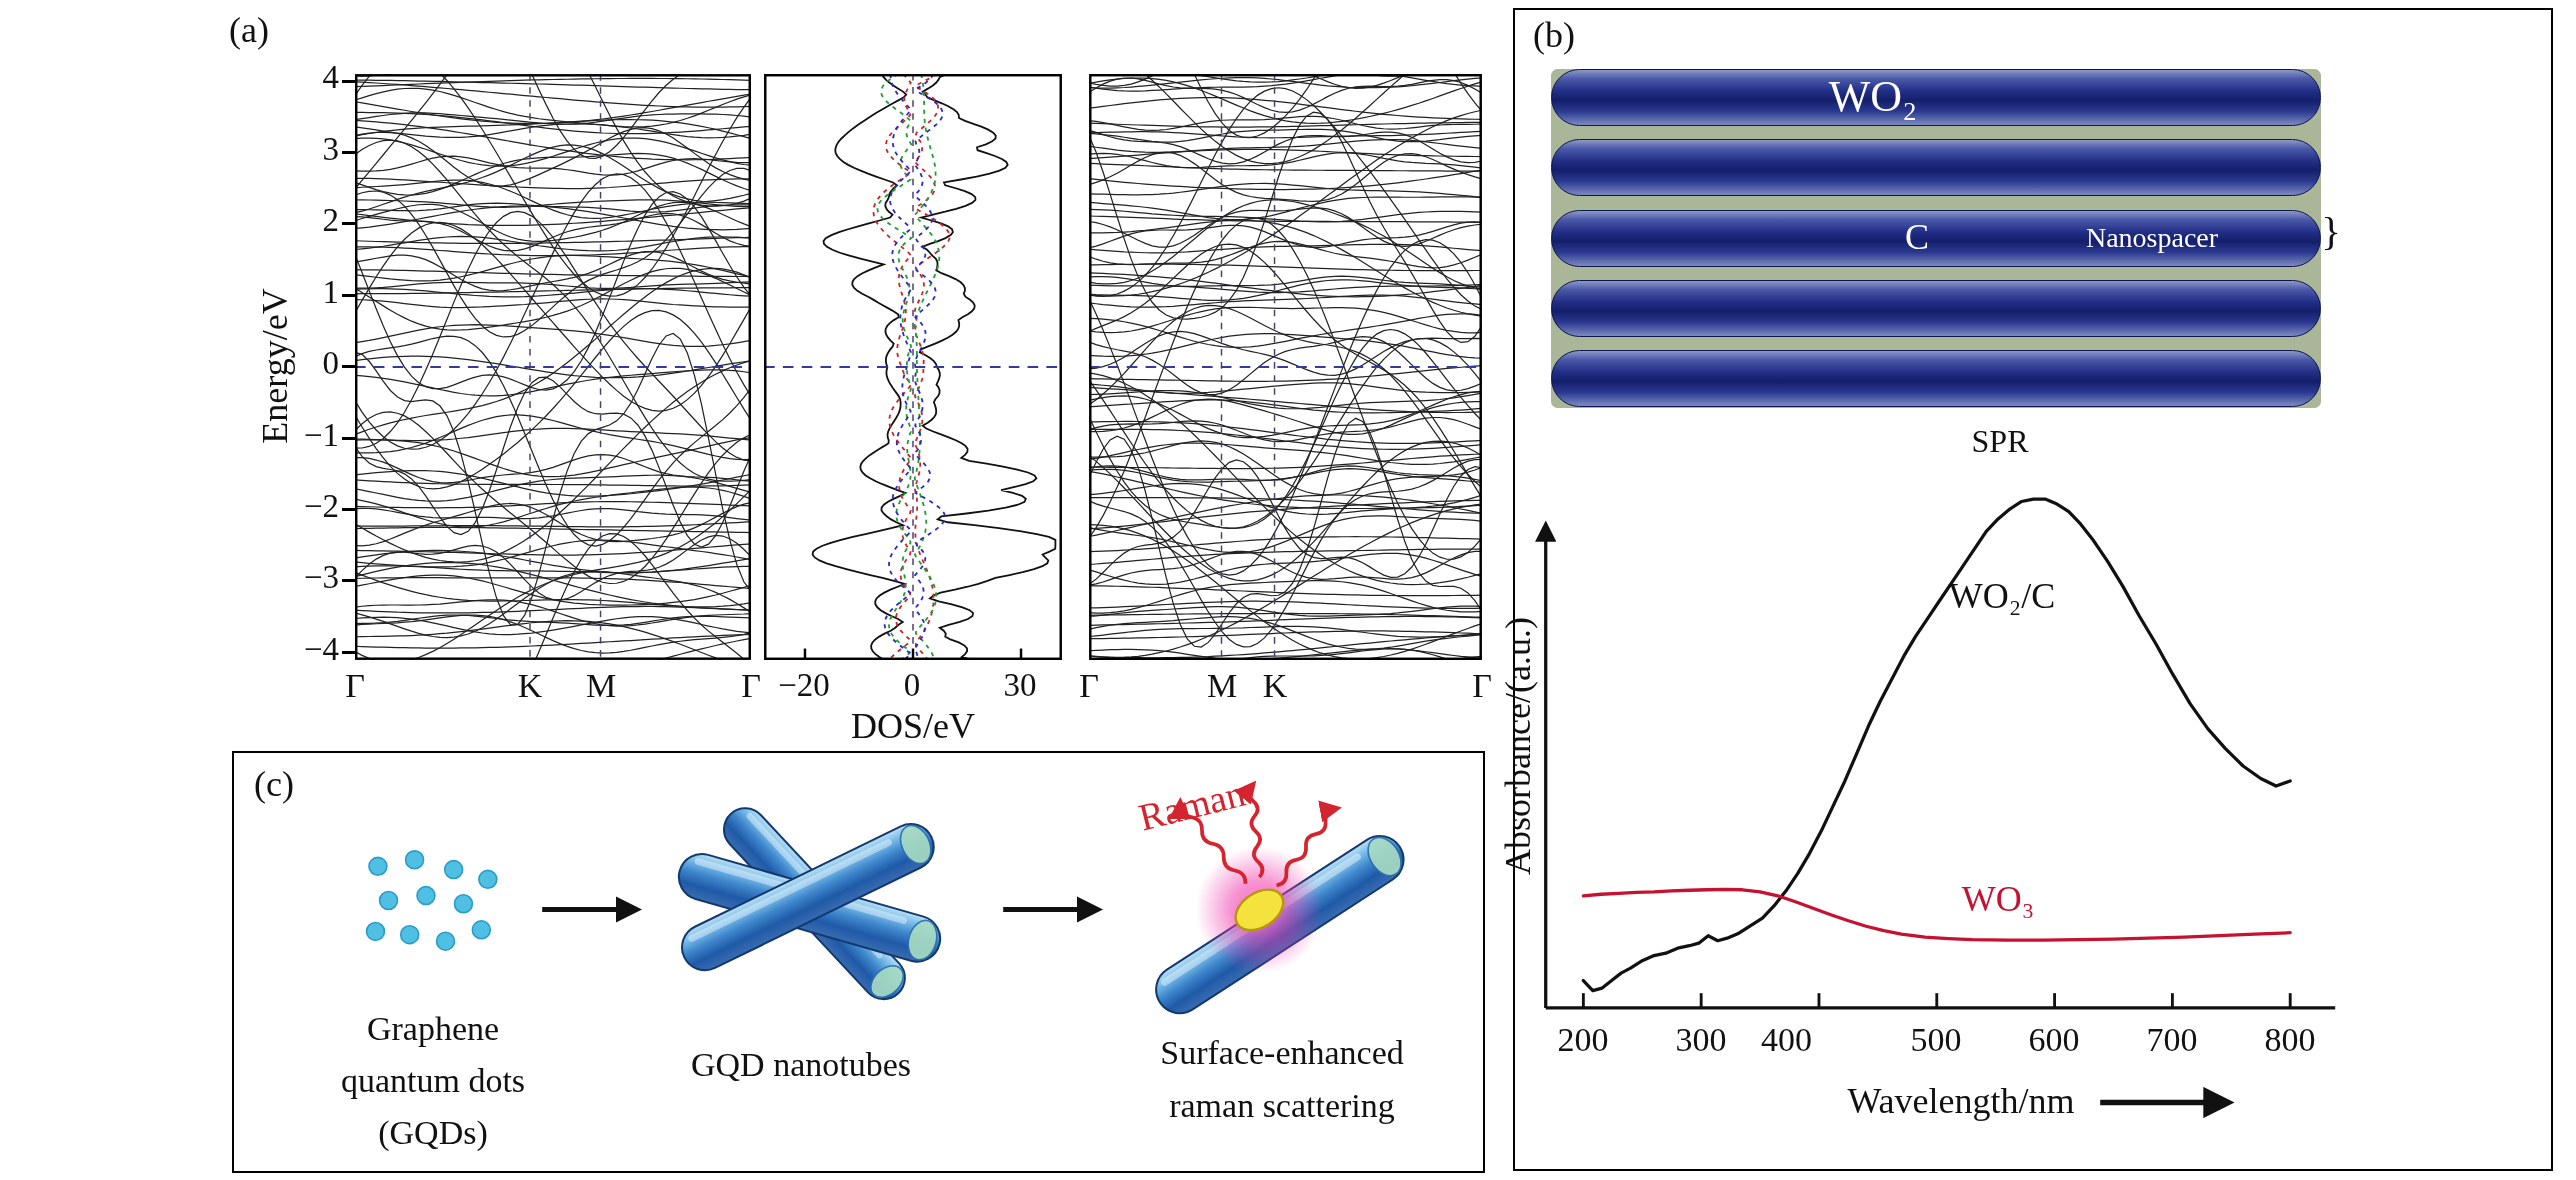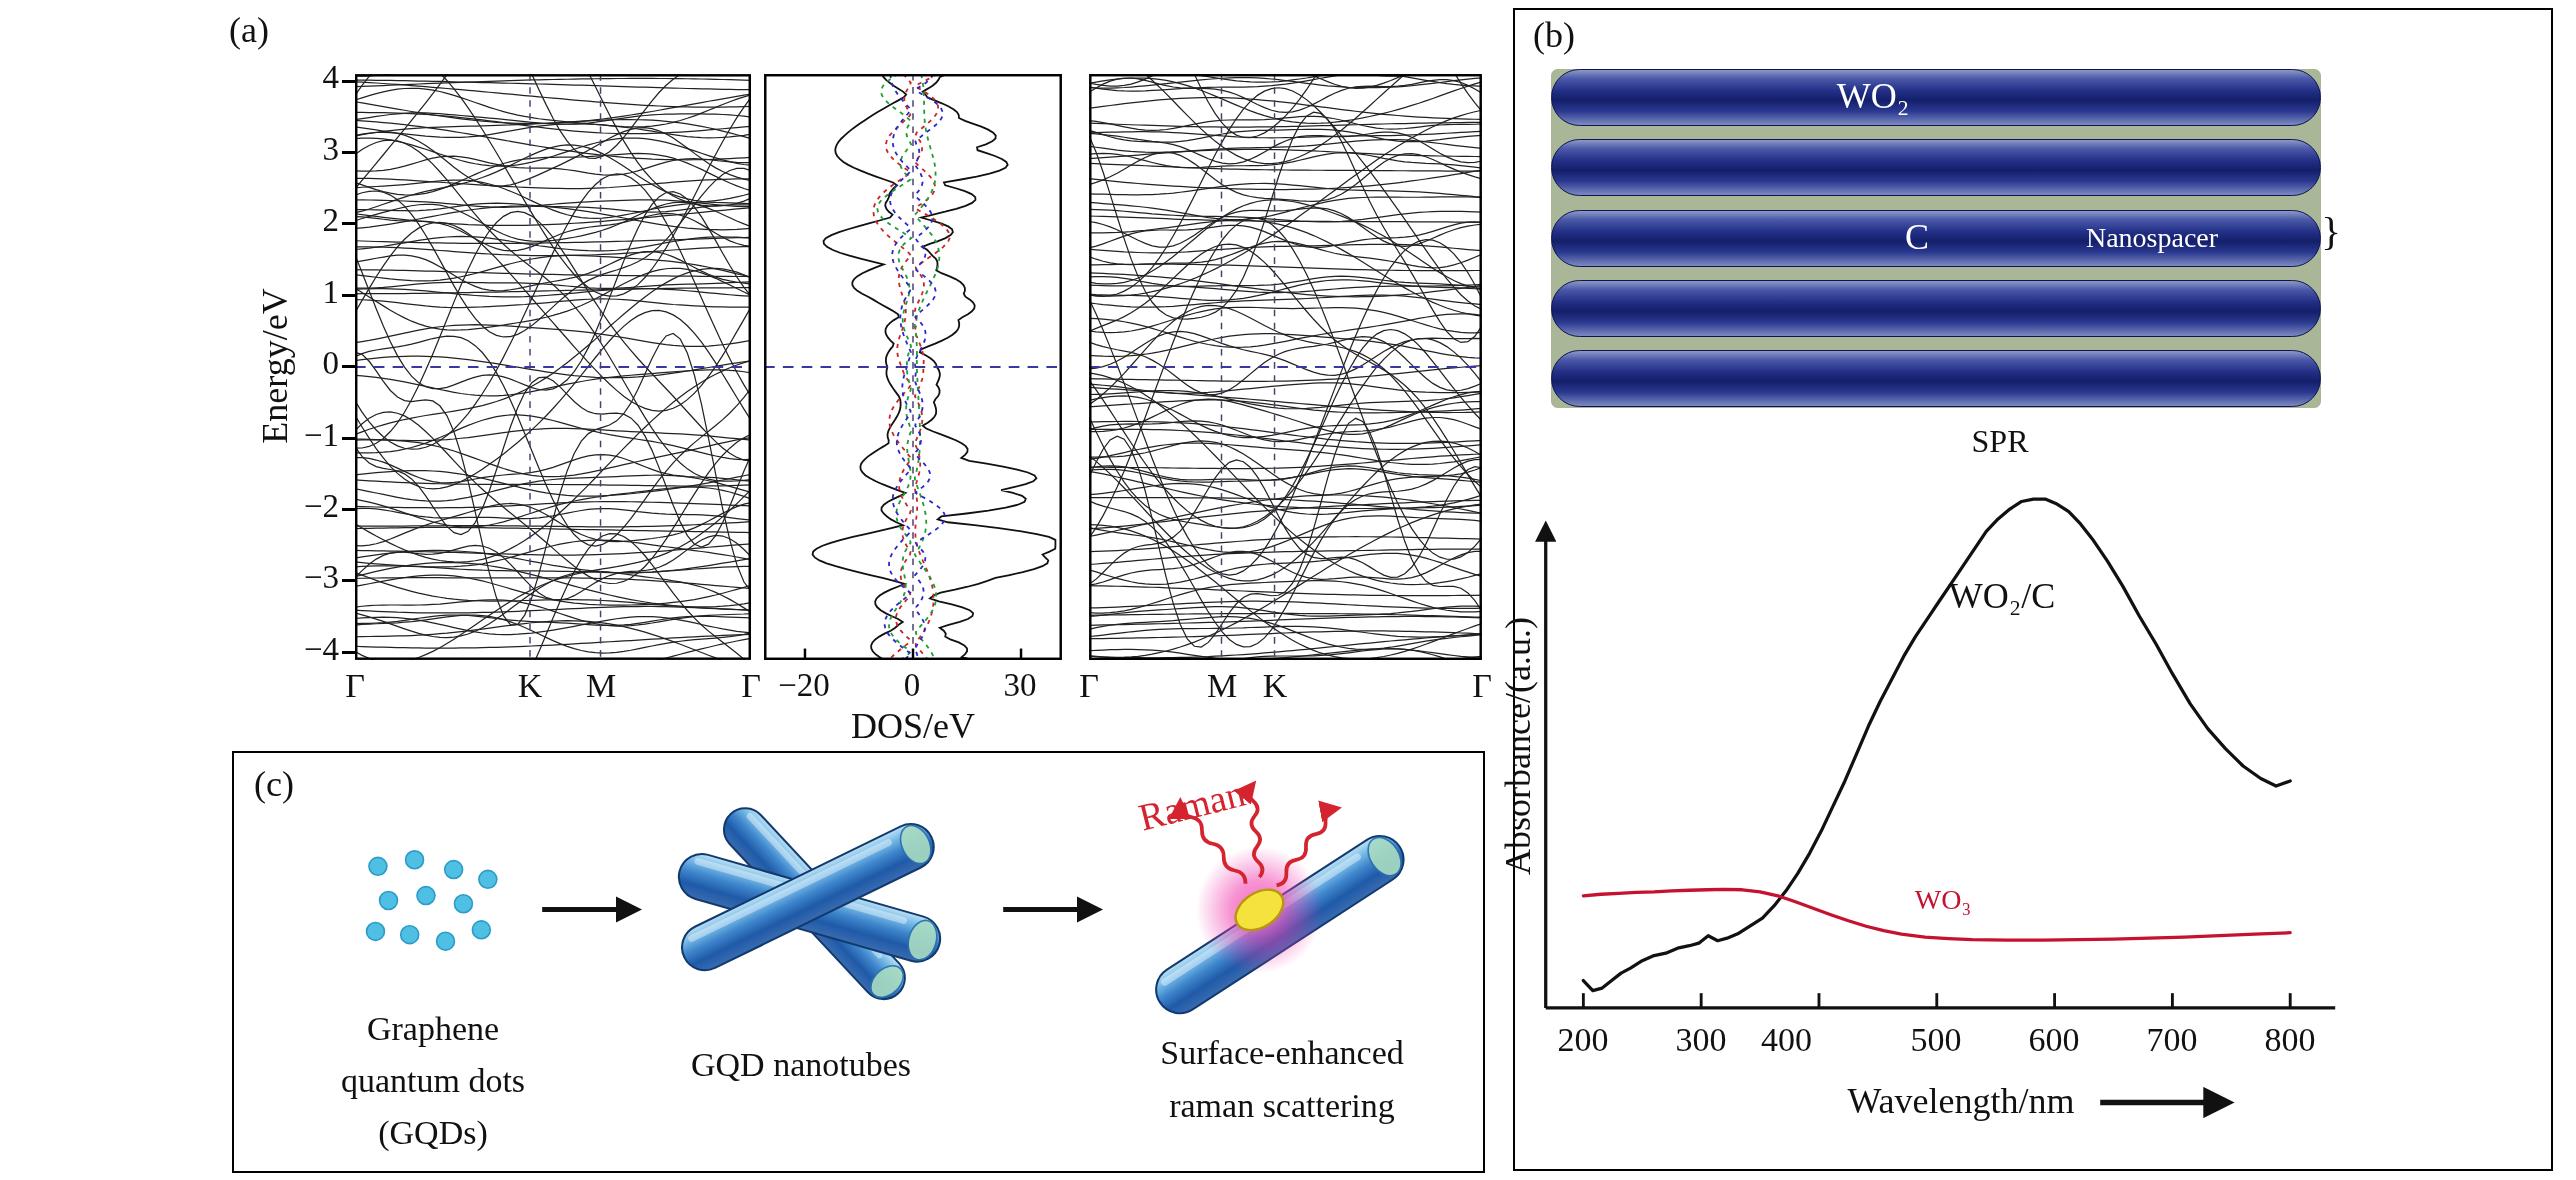--- a/index.html
+++ b/index.html
@@ -250,21 +250,21 @@
   <div class="panel-box" style="left:1513px;top:8.2px;width:1040px;height:1163px"></div>
   <div class="txt" style="left:1533px;top:16.4px;font-size:36px">(b)</div>
 
   <div class="rods" style="left:1551px;top:69px;width:770px;height:339px">
     <div class="rod" style="top:0px"></div>
     <div class="rod" style="top:70px"></div>
     <div class="rod" style="top:141px"></div>
     <div class="rod" style="top:211px"></div>
     <div class="rod" style="top:281px"></div>
   </div>
-  <div class="txt ctr white" style="left:1873px;top:97px;font-size:36px">WO₂</div>
+  <div class="txt ctr white" style="left:1873px;top:97px;font-size:44px">WO₂</div>
   <div class="txt ctr white" style="left:1917px;top:238px;font-size:36px">C</div>
   <div class="txt ctr white" style="left:2152px;top:238px;font-size:28px">Nanospacer</div>
   <div class="txt ctr" style="left:2331px;top:232px;font-size:41px">}</div>
 
   <div class="txt ctr" style="left:2000px;top:442px;font-size:32px">SPR</div>
   <svg id="svg-spectrum" class="plot" style="left:1513px;top:458px;width:1039px;height:622px" viewBox="0 0 1270 760">
       <defs>
         <marker id="mkb" viewBox="0 0 10 10" refX="7" refY="5" markerWidth="6.5" markerHeight="6.5" orient="auto-start-reverse">
           <path d="M0 0 L10 5 L0 10 z" fill="#111"></path>
         </marker>
@@ -276,21 +276,21 @@
       <line x1="374.0" y1="672" x2="374.0" y2="654" stroke="#111" stroke-width="3.5"></line>
       <line x1="518.0" y1="672" x2="518.0" y2="654" stroke="#111" stroke-width="3.5"></line>
       <line x1="662.0" y1="672" x2="662.0" y2="654" stroke="#111" stroke-width="3.5"></line>
       <line x1="806.0" y1="672" x2="806.0" y2="654" stroke="#111" stroke-width="3.5"></line>
       <line x1="950.0" y1="672" x2="950.0" y2="654" stroke="#111" stroke-width="3.5"></line>
       <path d="M86.0 638.6L97.5 650.9L109.0 647.8L120.6 638.6L132.1 629.5L143.6 623.4L158.0 614.3L172.4 608.1L186.8 605.1L201.2 599.0L215.6 596.0L227.1 592.9L238.6 583.8L250.2 589.9L261.7 586.8L276.1 580.7L290.5 571.5L304.9 562.4L319.3 547.1L333.7 528.9L348.1 507.5L362.5 483.1L376.9 455.6L391.3 425.1L405.7 394.6L420.1 361.1L434.5 327.5L448.9 297.1L463.3 269.6L477.7 242.1L492.1 217.8L506.5 196.4L520.9 175.0L535.3 153.7L549.7 132.4L564.1 111.0L578.5 89.6L592.9 74.4L607.3 62.2L621.7 53.0L636.1 50.0L650.5 50.0L664.9 56.1L679.3 65.3L693.7 80.5L708.1 98.8L726.8 126.3L745.5 156.8L765.7 193.3L785.8 226.9L806.0 263.5L827.6 300.1L849.2 330.6L870.8 355.0L892.4 376.3L914.0 391.6L932.7 400.8L950.0 394.6" fill="none" stroke="#111111" stroke-width="4" stroke-linejoin="round" stroke-linecap="round"></path>
       <path d="M86.0 535.0L107.6 533.1L129.2 531.9L150.8 530.7L172.4 530.1L194.0 528.9L215.6 528.2L237.2 527.6L258.8 527.0L280.4 527.6L302.0 530.1L323.6 535.0L345.2 542.3L366.8 550.2L388.4 558.1L410.0 565.5L431.6 572.2L453.2 577.6L474.8 581.9L503.6 585.6L532.4 587.4L561.2 588.6L604.4 589.2L647.6 589.2L690.8 588.6L734.0 588.0L777.2 586.8L820.4 585.6L863.6 583.8L906.8 581.9L950.0 580.1" fill="none" stroke="#c41230" stroke-width="4" stroke-linejoin="round" stroke-linecap="round"></path>
     </svg>
   <div class="txt rot" style="left:1519px;top:746px;font-size:36px">Absorbance/(a.u.)</div>
   <div class="txt ctr" style="left:2002px;top:597px;font-size:36px">WO₂/C</div>
-  <div class="txt ctr" style="left:1943px;top:900px;font-size:28px;color:#c41230">WO₃</div>
+  <div class="txt ctr" style="left:1998px;top:900px;font-size:36px;color:#c41230">WO₃</div>
   <div class="txt ctr" style="left:1961px;top:1102px;font-size:36px">Wavelength/nm</div>
   <svg id="arrow-wl" class="art" style="left:2095px;top:1083px;width:155px;height:39px" viewBox="0 0 190 48">
       <defs>
         <marker id="m-arrow-wl" viewBox="0 0 10 10" refX="6" refY="5" markerWidth="5.5" markerHeight="5.5" orient="auto-start-reverse">
           <path d="M0 0 L10 5 L0 10 z" fill="#111"></path>
         </marker>
       </defs>
   <line x1="6" y1="24" x2="156" y2="24" stroke="#111" stroke-width="7" marker-end="url(#m-arrow-wl)"></line>
     </svg>
 

